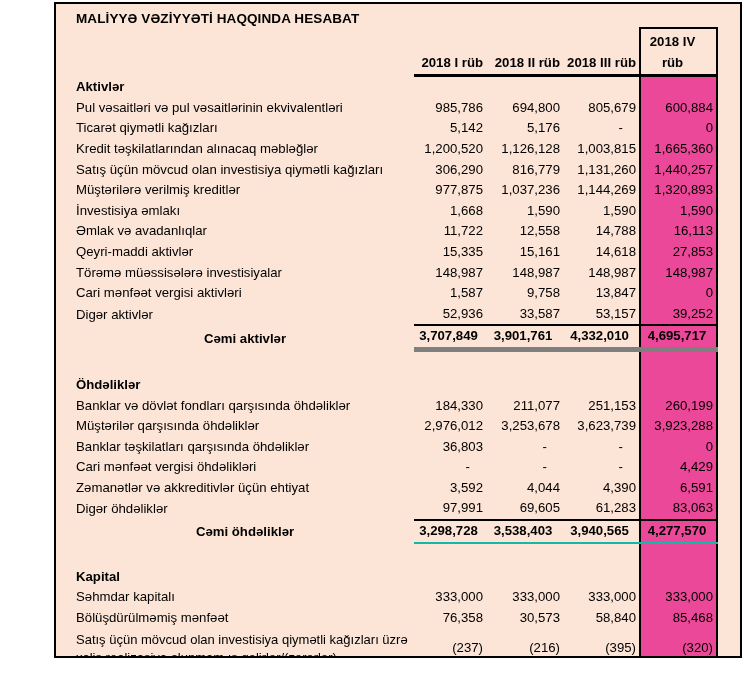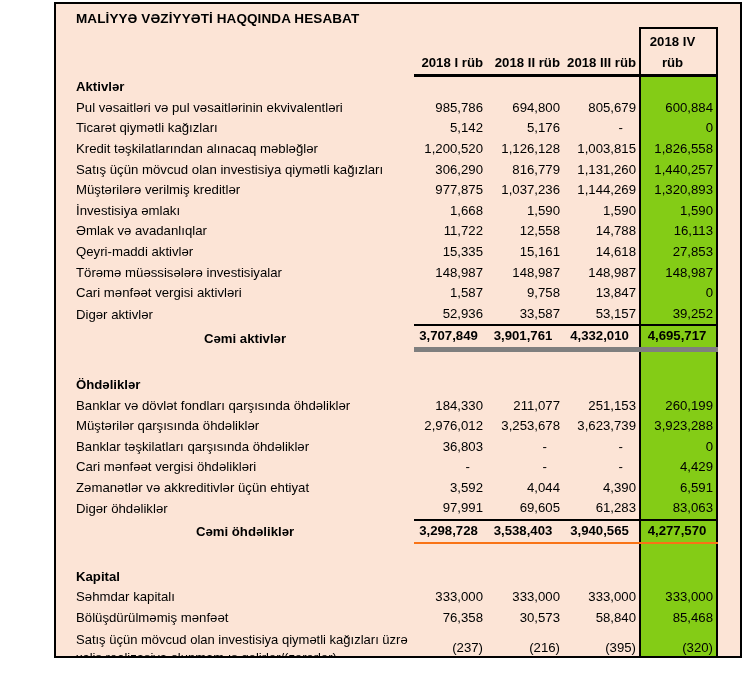--- a/index.html
+++ b/index.html
@@ -28,27 +28,27 @@
     border-bottom:3px solid #000;
   }
   thead th.lab{border-bottom:none;}
   thead th.c4h{
     background:#fce4d6;border:2px solid #000;border-bottom:3px solid #000;
     text-align:center;padding-right:12px;
   }
   td.label{white-space:nowrap;overflow:hidden;text-align:left;}
   td.num{text-align:right;padding-right:3px;}
   td.c4{
-    background:#84cc16;border-left:2px solid #000;border-right:2px solid #000;
+    background:#ec4899;border-left:2px solid #000;border-right:2px solid #000;
   }
   td.dash{padding-right:16px;}
   tr.section td{font-weight:bold;}
   tr.total td{font-weight:bold;text-align:center;}
   tr.topline td.num, tr.topline td.c4{border-top:2px solid #000;}
-  tr.u-thin td.num, tr.u-thin td.c4{border-bottom:2px solid #f97316;}
+  tr.u-thin td.num, tr.u-thin td.c4{border-bottom:2px solid #14b8a6;}
   tr.u-thick td.num, tr.u-thick td.c4{border-bottom:5px solid #7f7f7f;}
   tr.spacer td{height:23px;}
   tr.wrap td{vertical-align:middle;}
   tr.wrap td.label{
     white-space:normal;line-height:17.5px;padding:3px 0 3px 0;font-size:13px;
   }
 </style>
 </head>
 <body>
 
@@ -88,21 +88,21 @@
           <td class="num">5,142</td>
           <td class="num">5,176</td>
           <td class="num dash">-</td>
           <td class="num c4">0</td>
         </tr>
         <tr class="data">
           <td class="label">Kredit təşkilatlarından alınacaq məbləğlər</td>
           <td class="num">1,200,520</td>
           <td class="num">1,126,128</td>
           <td class="num">1,003,815</td>
-          <td class="num c4">1,826,558</td>
+          <td class="num c4">1,665,360</td>
         </tr>
         <tr class="data">
           <td class="label">Satış üçün mövcud olan investisiya qiymətli kağızları</td>
           <td class="num">306,290</td>
           <td class="num">816,779</td>
           <td class="num">1,131,260</td>
           <td class="num c4">1,440,257</td>
         </tr>
         <tr class="data">
           <td class="label">Müştərilərə verilmiş kreditlər</td>

